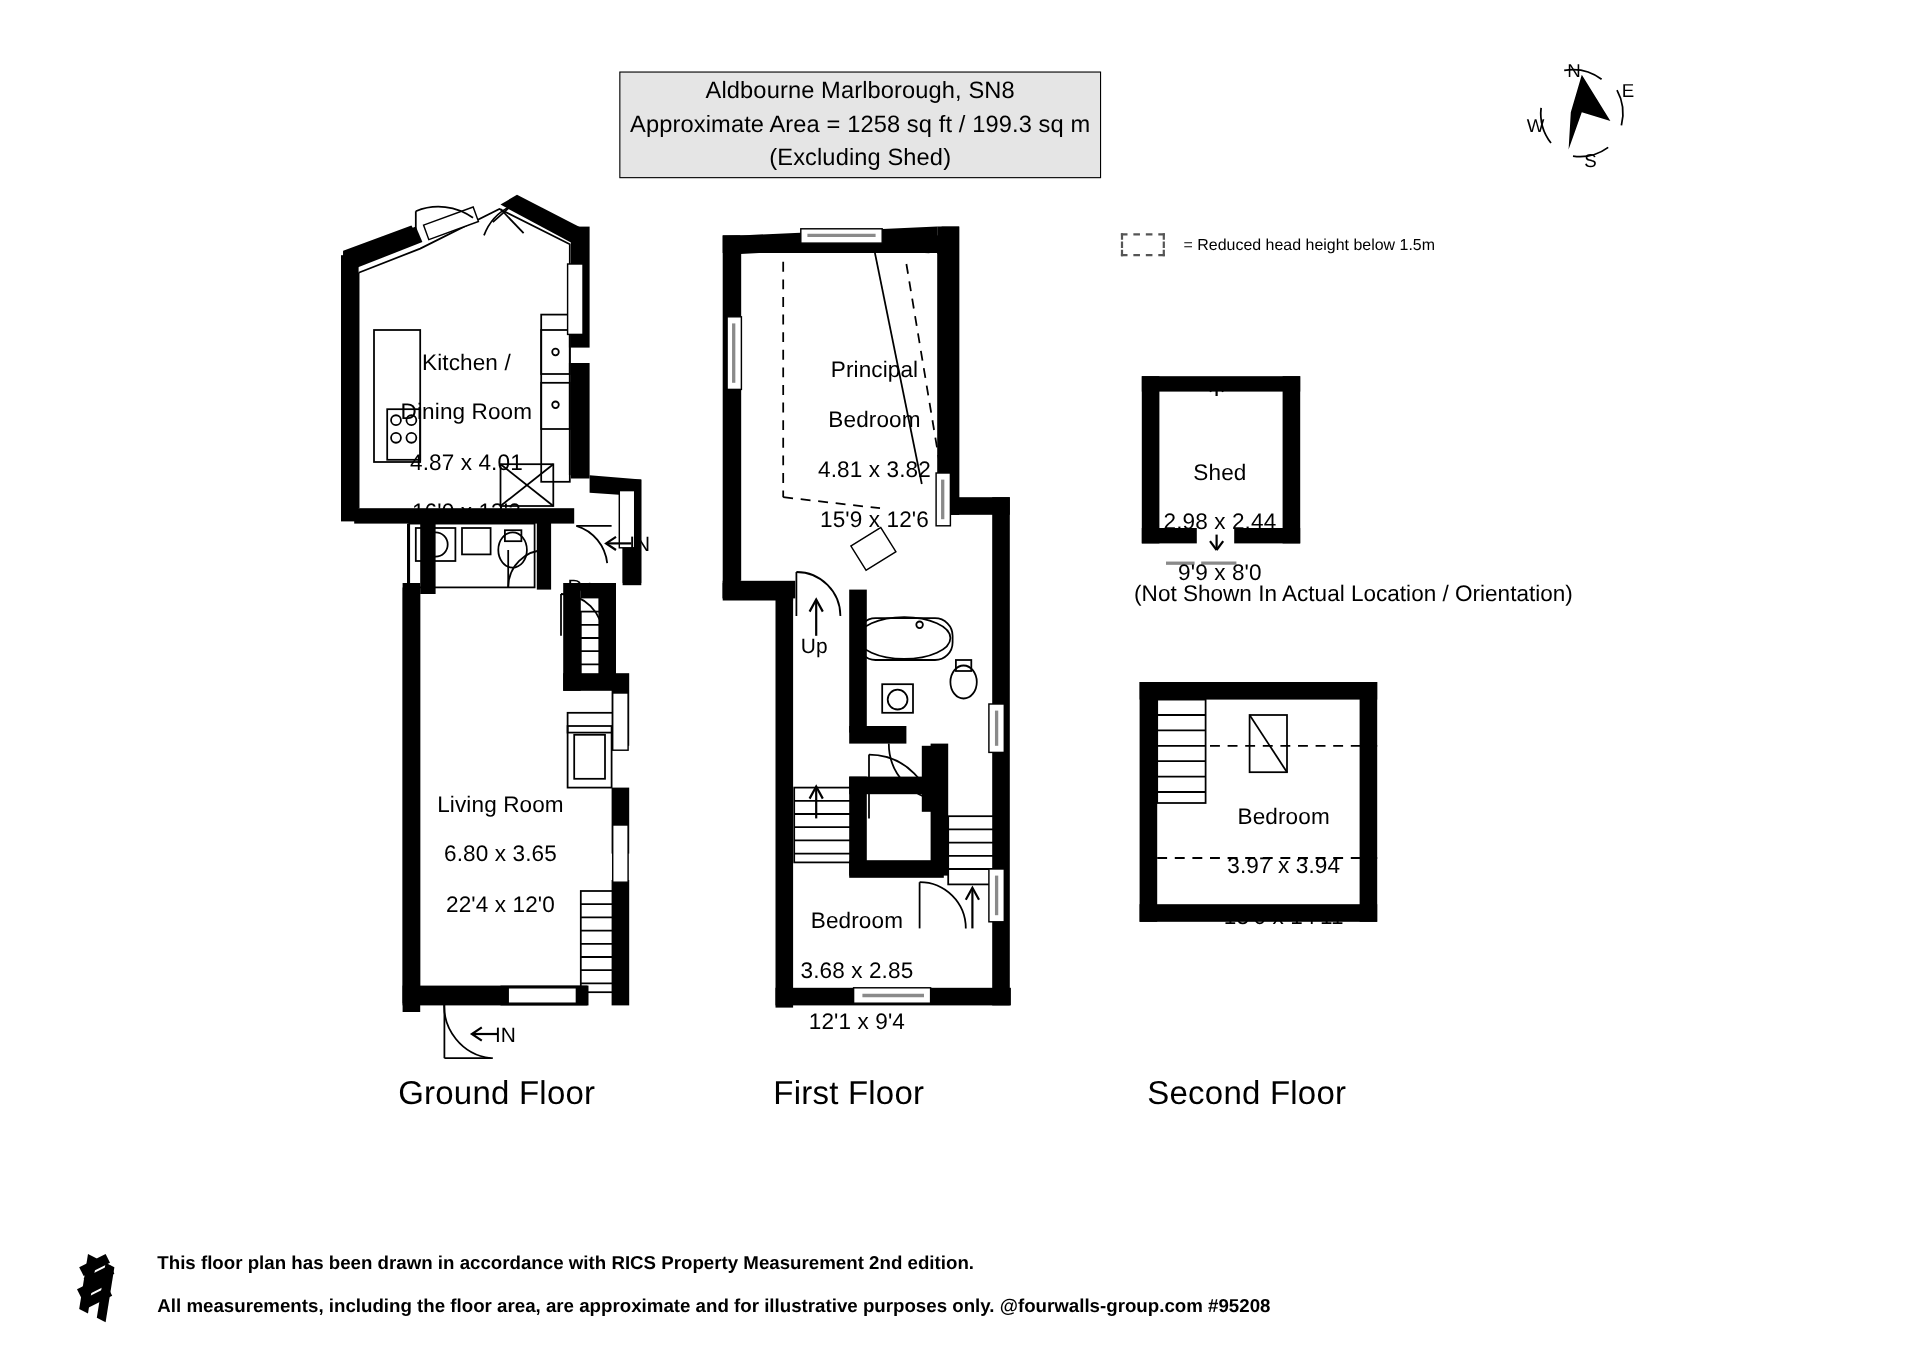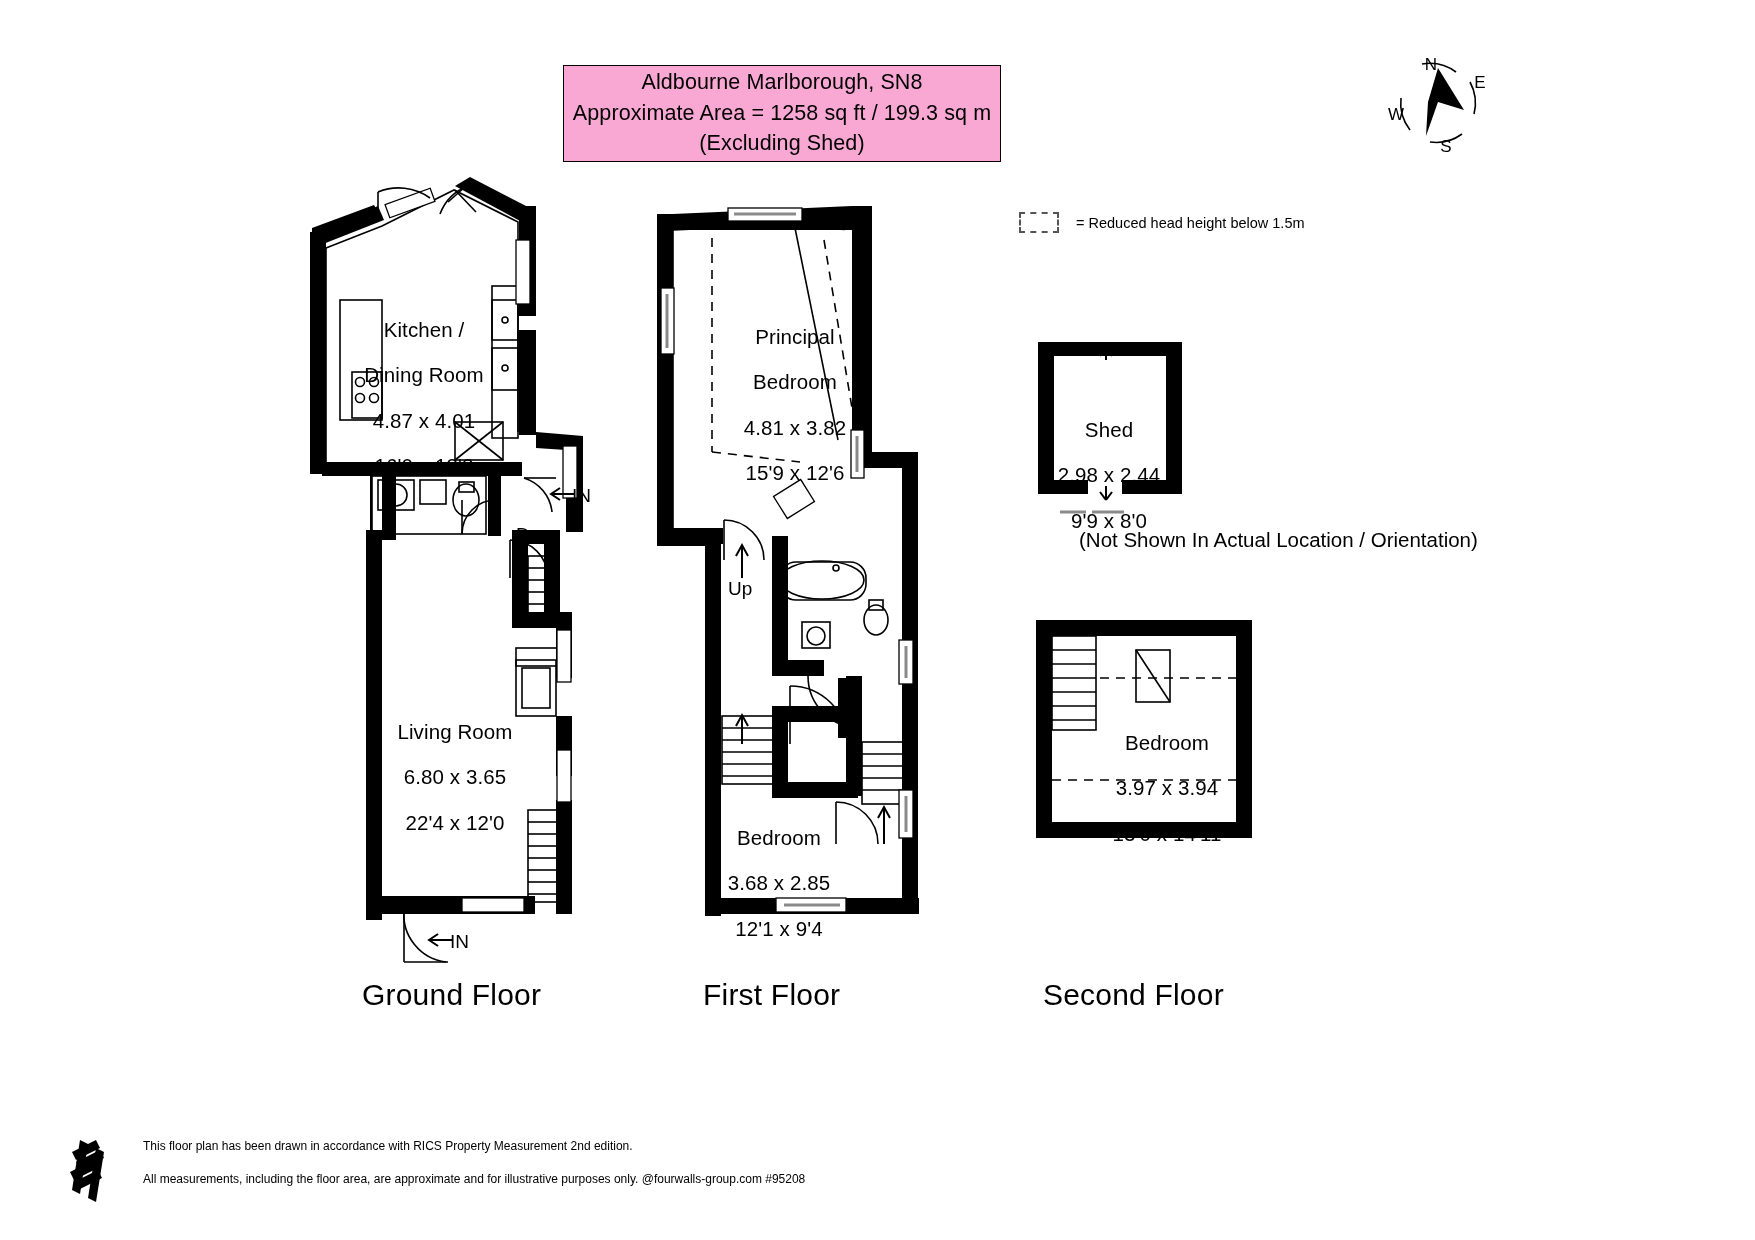--- a/index.html
+++ b/index.html
@@ -30,21 +30,21 @@
   }
 
   
   #title-block {
     position: absolute;
     left: 563px;
     top: 65px;
     width: 438px;
     height: 97px;
     border: 1.6px solid #000;
-    background: #f9a8d4;
+    background: #e5e5e5;
     box-sizing: border-box;
     display: flex;
     flex-direction: column;
     align-items: center;
     justify-content: center;
     gap: 3px;
   }
   #title-block div {
     font-size: 21.5px;
     line-height: 1.28;
@@ -120,24 +120,25 @@
   }
 
   
   #footer {
     position: absolute;
     left: 143px;
     top: 1140px;
     width: 1100px;
   }
   #footer .fline {
-    font-size: 12px;
+    font-size: 17px;
     line-height: 1.1;
     margin-bottom: 20px;
     white-space: nowrap;
+    font-weight: bold;
   }
   #footer-logo {
     position: absolute;
     left: 66px;
     top: 1138px;
     width: 58px;
     height: 70px;
   }
 </style>
 </head>
@@ -496,21 +497,21 @@
   </div>
 
   <div class="tiny-note" style="left:728px; top:578px;">Up</div>
 
   <div class="room-label" style="left:1014px; top:398px; width:190px;">
     <span class="ln">Shed</span>
     <span class="ln">2.98 x 2.44</span>
     <span class="ln">9'9 x 8'0</span>
   </div>
 
-  <div class="shed-note" style="left:1031px; top:526px;margin-left:48px;">
+  <div class="shed-note" style="left:1031px; top:526px;">
     <span class="ln">(Not Shown In Actual</span>
     <span class="ln">Location / Orientation)</span>
   </div>
 
   <div class="room-label" style="left:1072px; top:711px; width:190px;">
     <span class="ln">Bedroom</span>
     <span class="ln">3.97 x 3.94</span>
     <span class="ln">13'0 x 14'11</span>
   </div>
 

